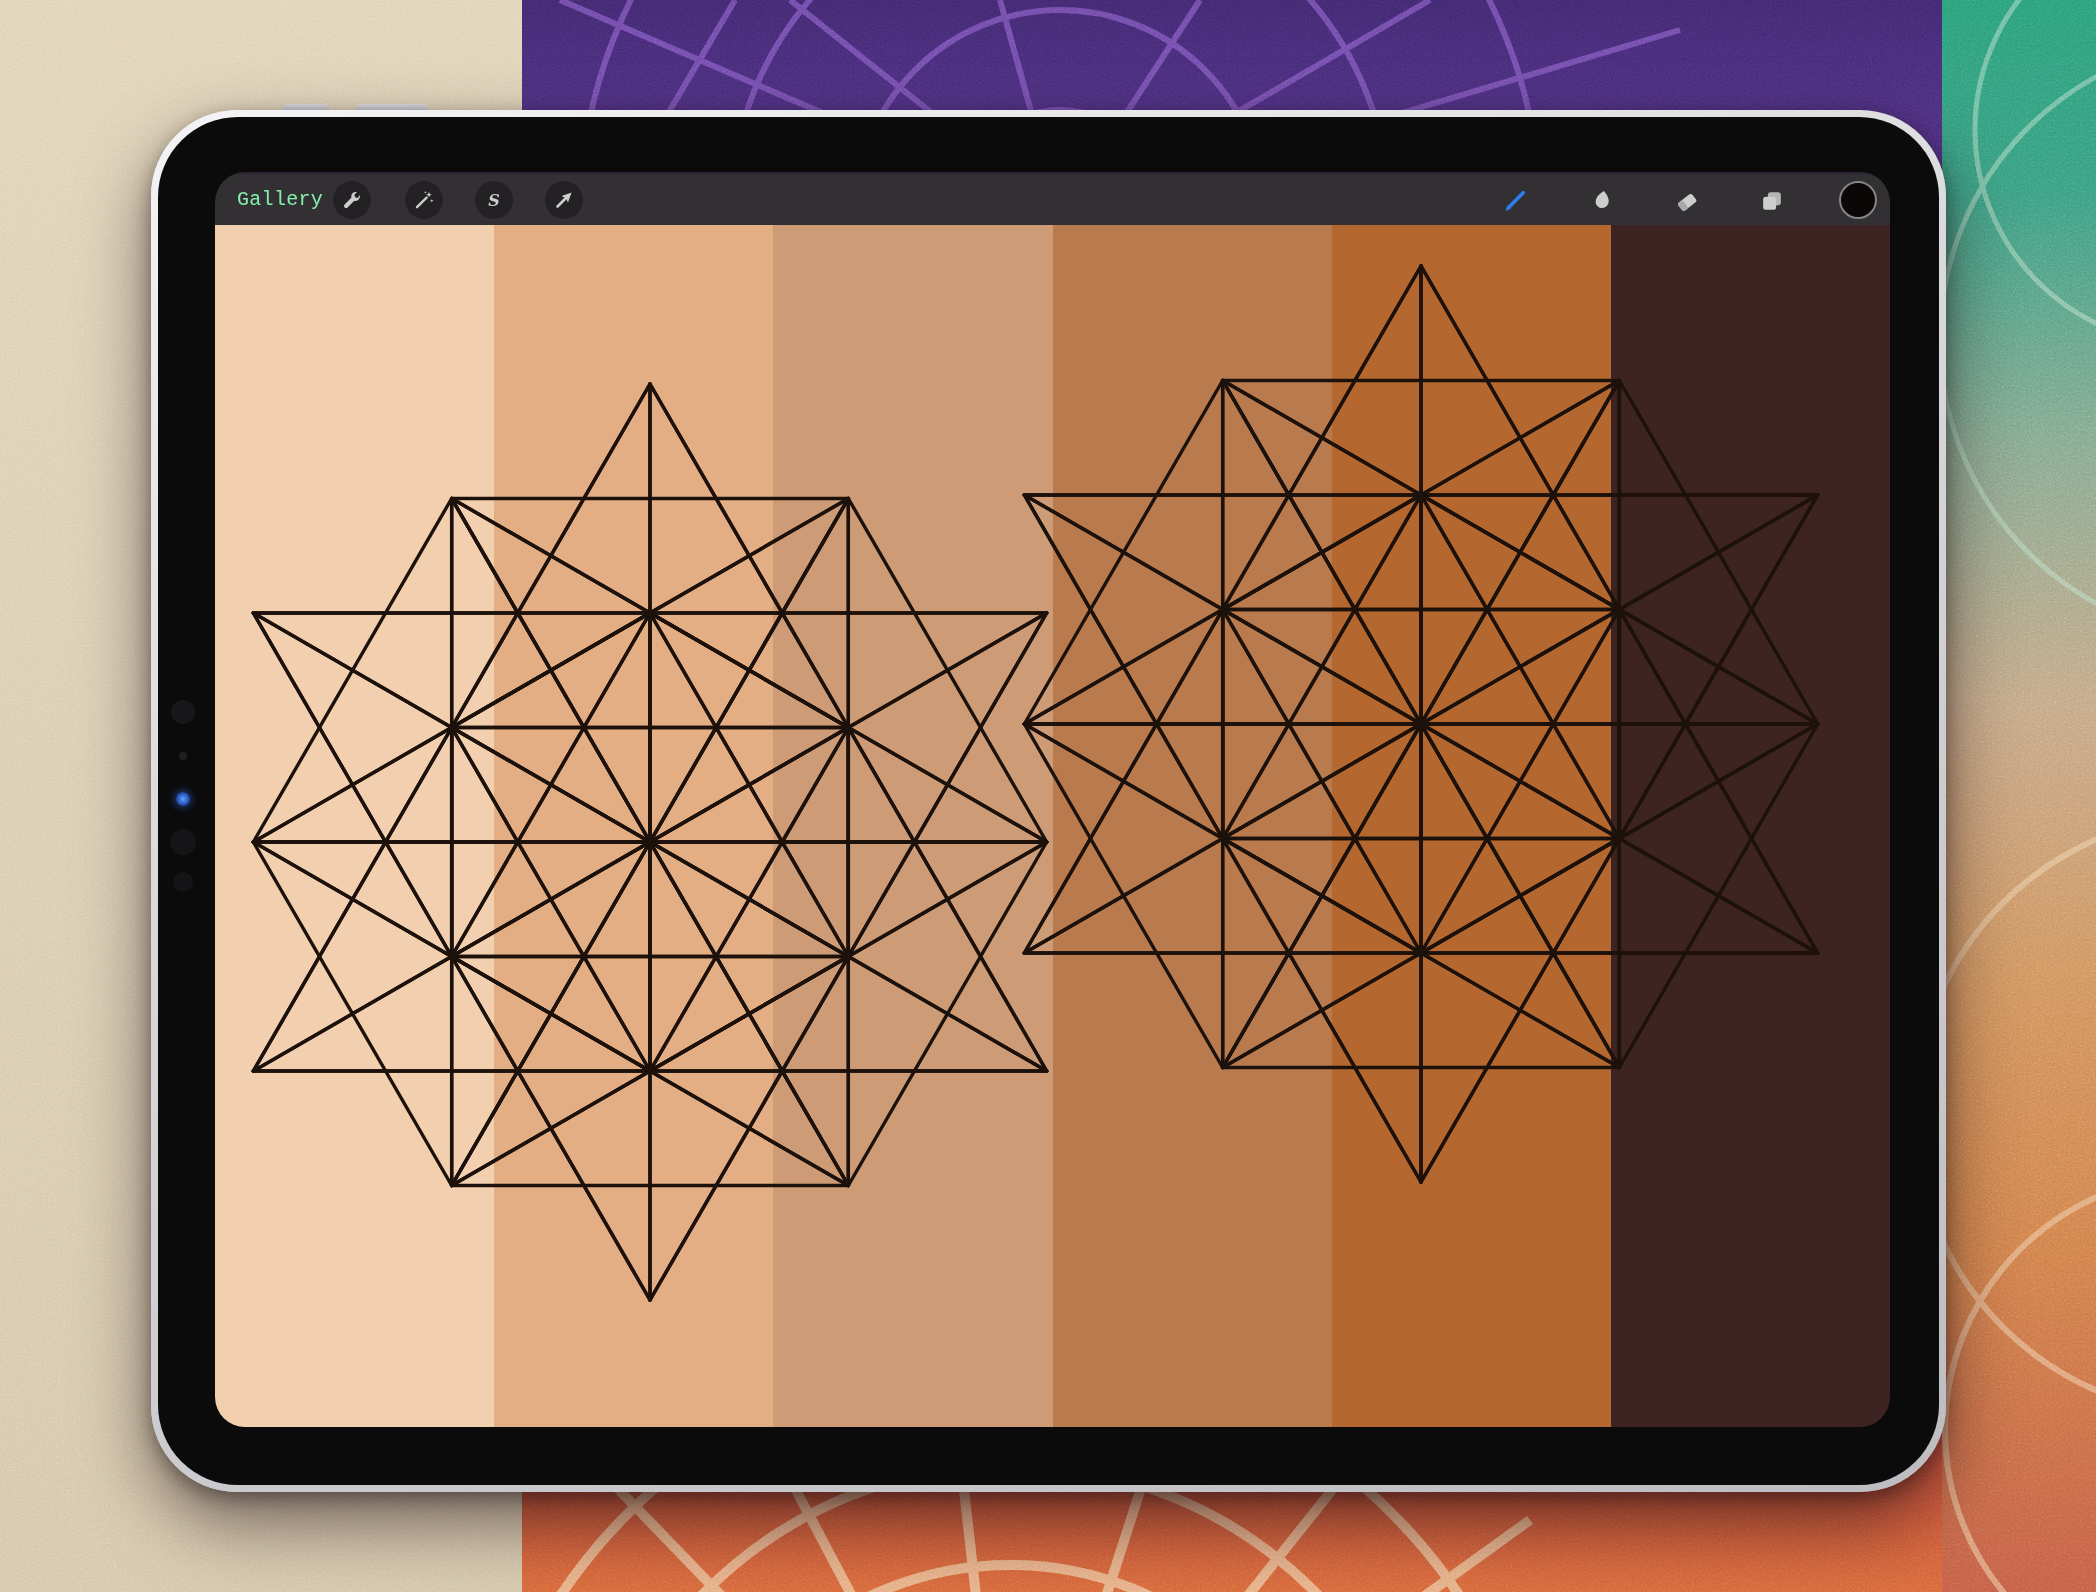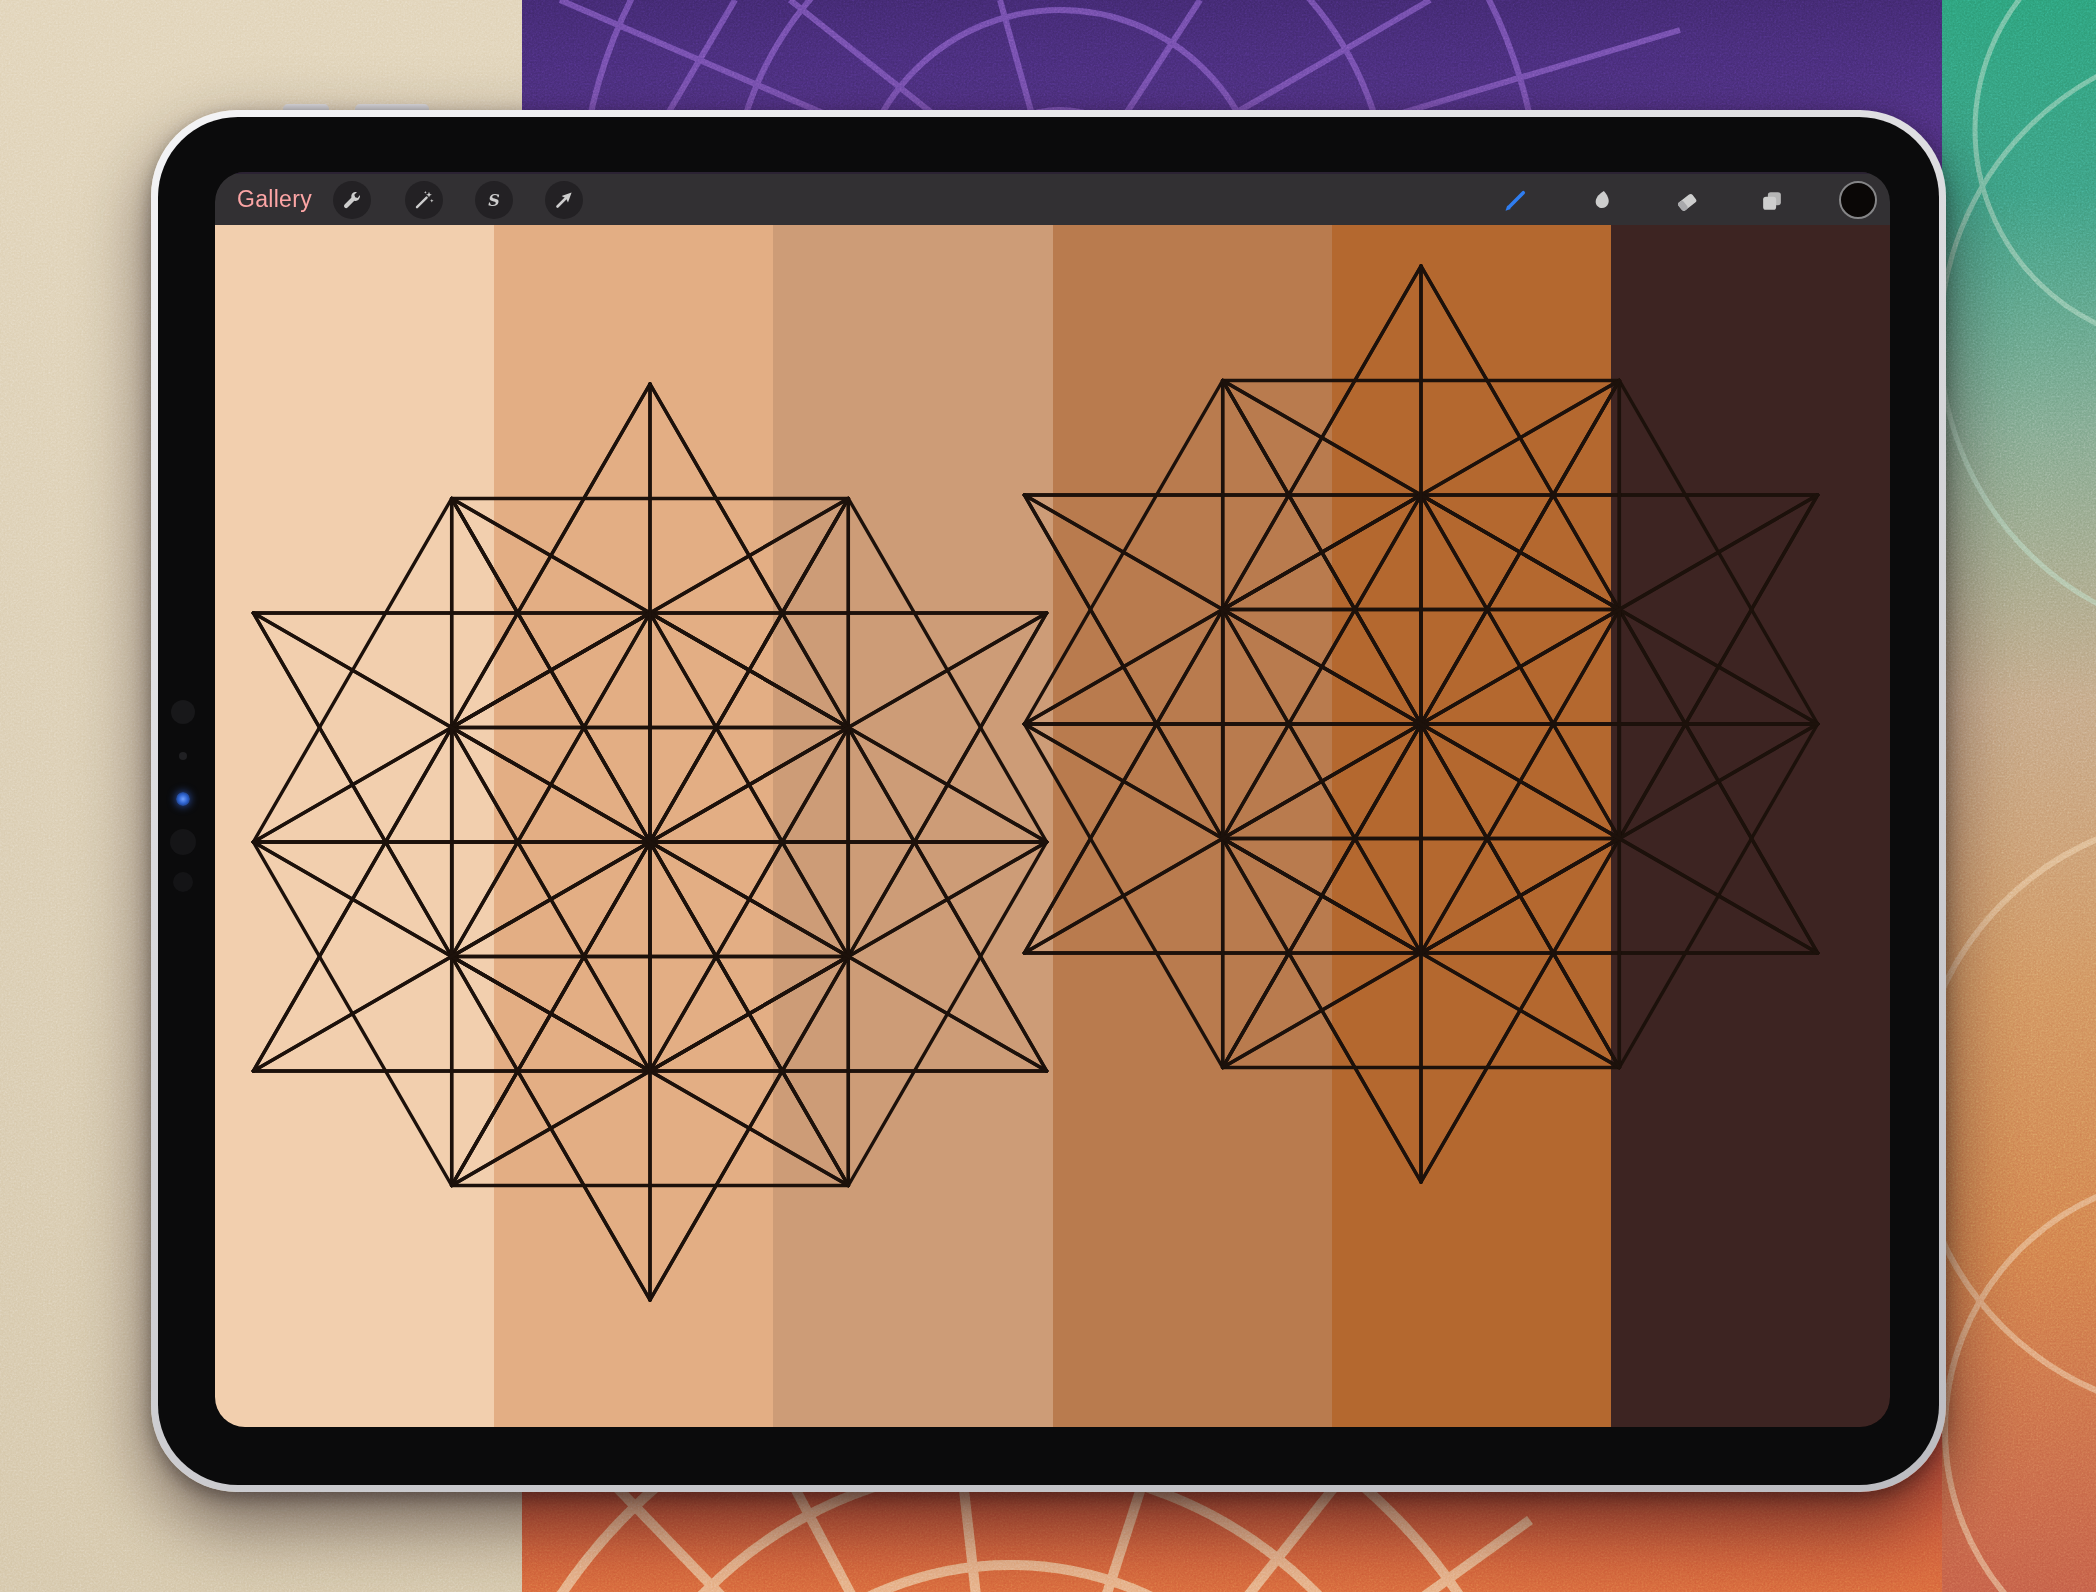--- a/index.html
+++ b/index.html
@@ -24,21 +24,21 @@
     background:linear-gradient(160deg,#f4f4f6 0%,#d9d9dc 40%,#bcbcc1 100%);
     box-shadow:0 30px 70px rgba(25,10,15,.55),0 6px 18px rgba(0,0,0,.35);}
   .bezel{position:absolute;inset:7px;border-radius:80px;background:#0b0b0c;}
   .cam-dot{position:absolute;border-radius:50%;}
   
   .screen{position:absolute;left:64px;top:62px;width:1675px;height:1255px;border-radius:30px;
     overflow:hidden;background:#000;}
   .toolbar{position:absolute;left:0;top:0;width:100%;height:53px;box-sizing:border-box;
     background:#323033;border-top:2px solid #2b2233;}
   .gallery{position:absolute;left:22px;top:0;height:53px;line-height:51px;
-    font-size:23px;color:#fca5a5;letter-spacing:.3px;cursor:default;}
+    font-size:20px;color:#86efac;letter-spacing:.3px;cursor:default;font-family:Liberation Mono, monospace;}
   .tool-circle{position:absolute;top:7px;width:38px;height:38px;border-radius:50%;
     background:#232124;display:flex;align-items:center;justify-content:center;}
   .tool-flat{position:absolute;top:9px;width:36px;height:36px;display:flex;align-items:center;justify-content:center;}
   .swatch{position:absolute;top:7px;width:38px;height:38px;border-radius:50%;
     box-sizing:border-box;border:2px solid #858587;}
   .canvas{position:absolute;left:0;top:53px;width:1675px;height:1202px;display:flex;}
   .stripe{flex:1 1 0;height:100%;}
   .pattern-svg{position:absolute;left:0;top:0;width:1675px;height:1202px;}
 </style>
 </head>

